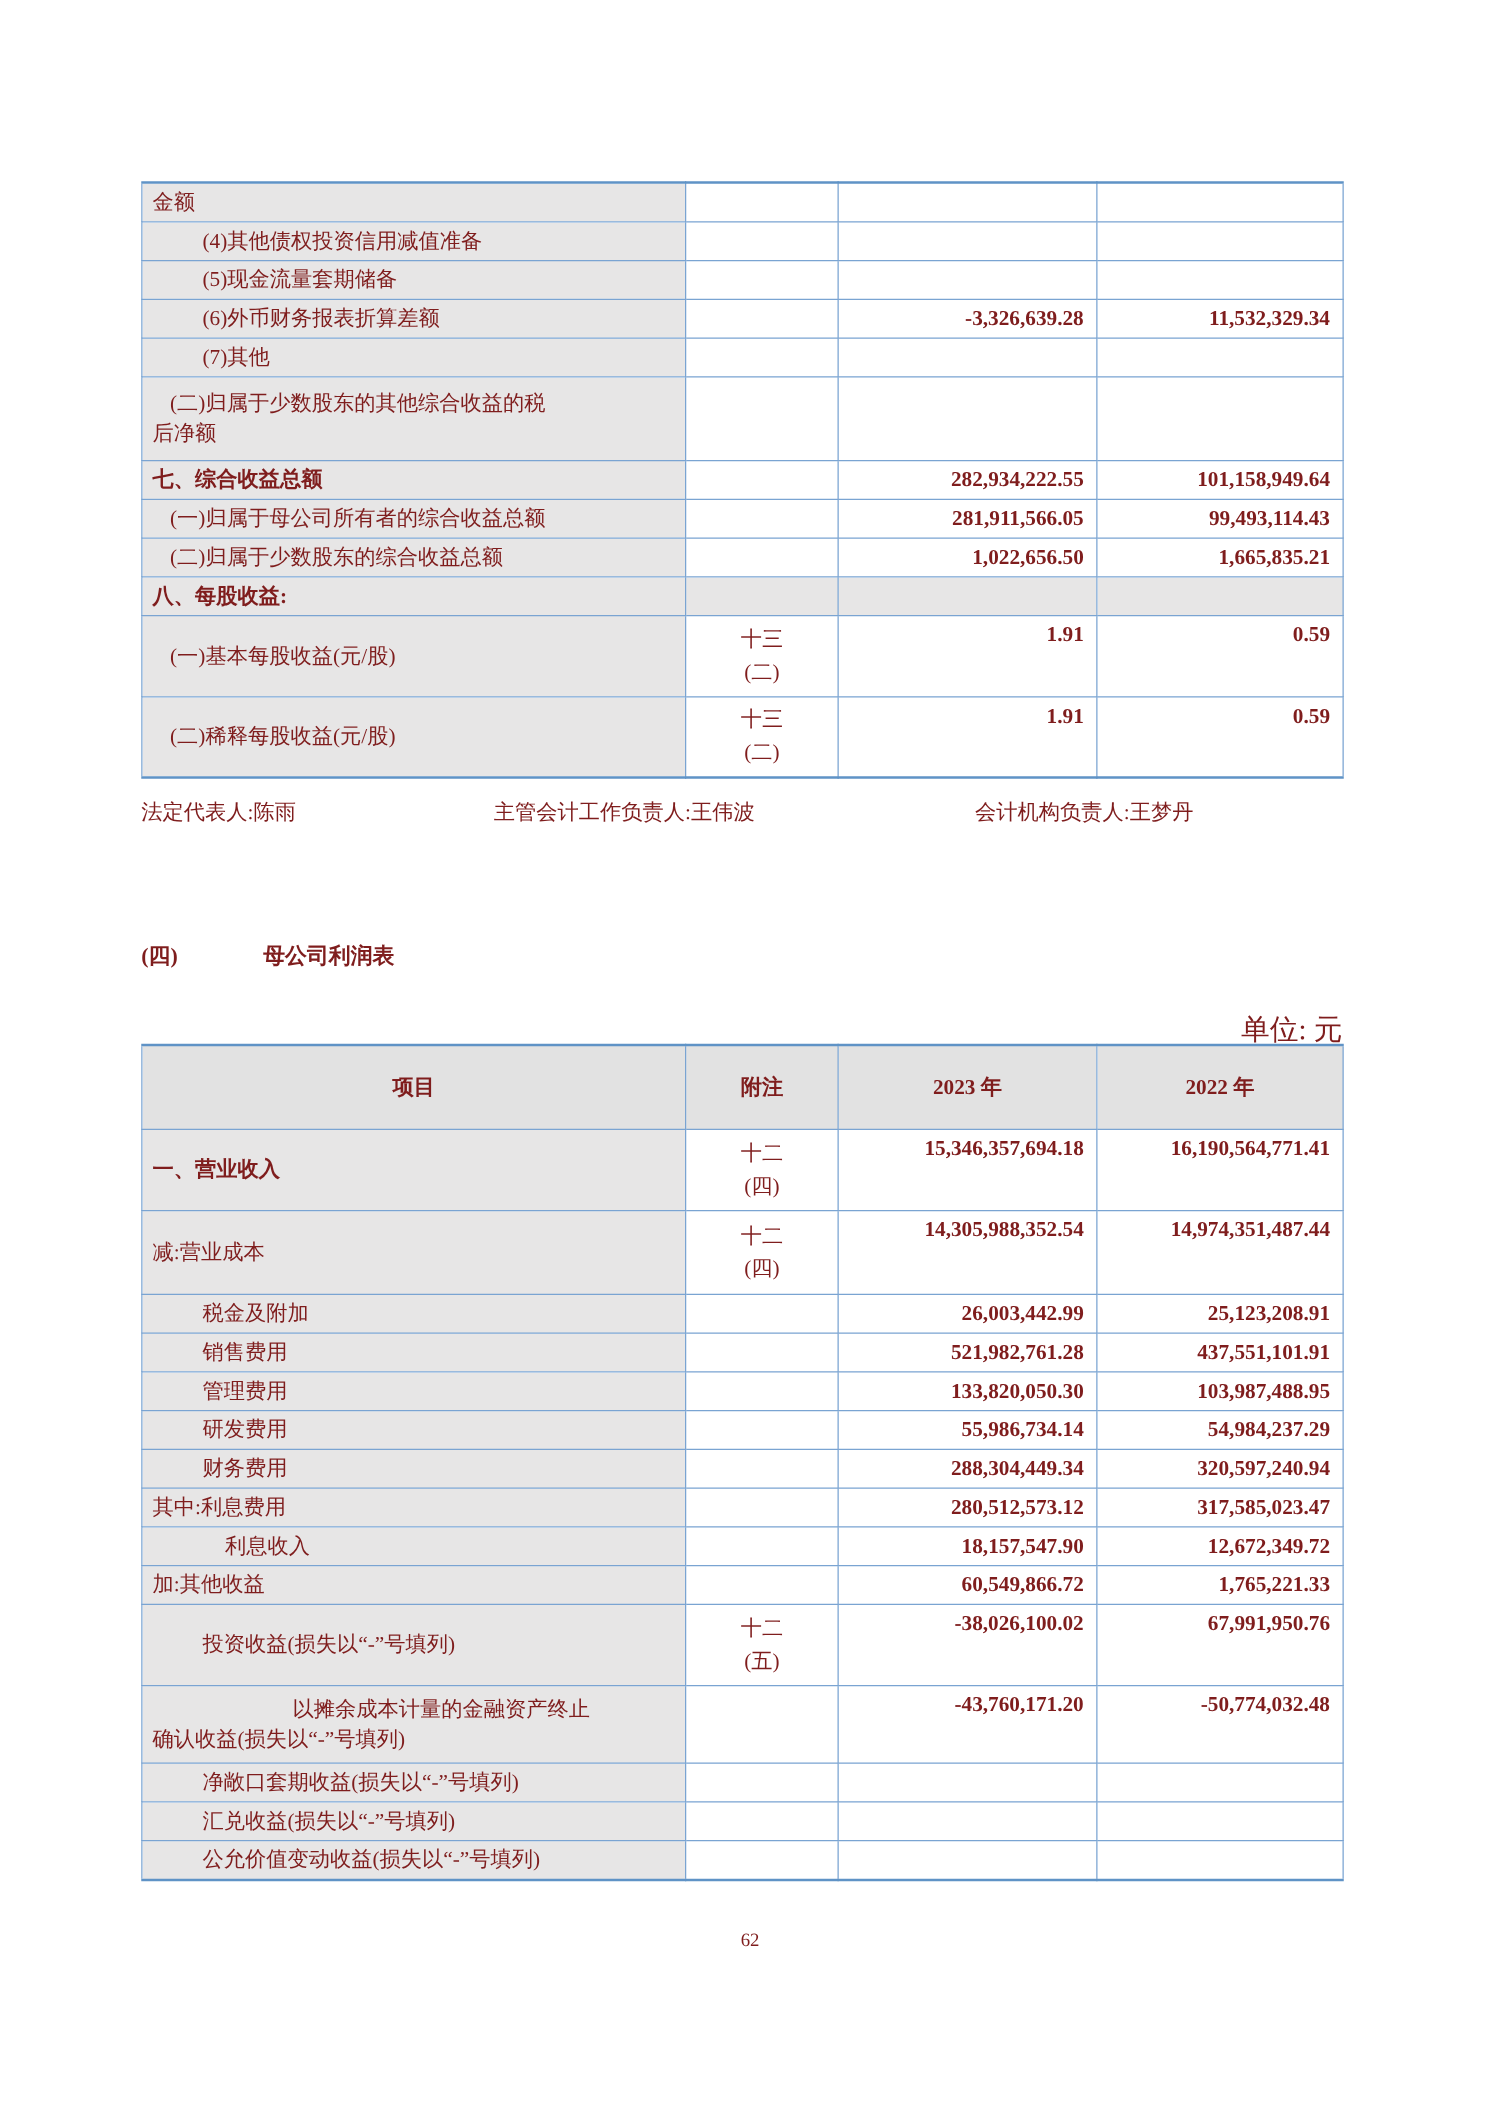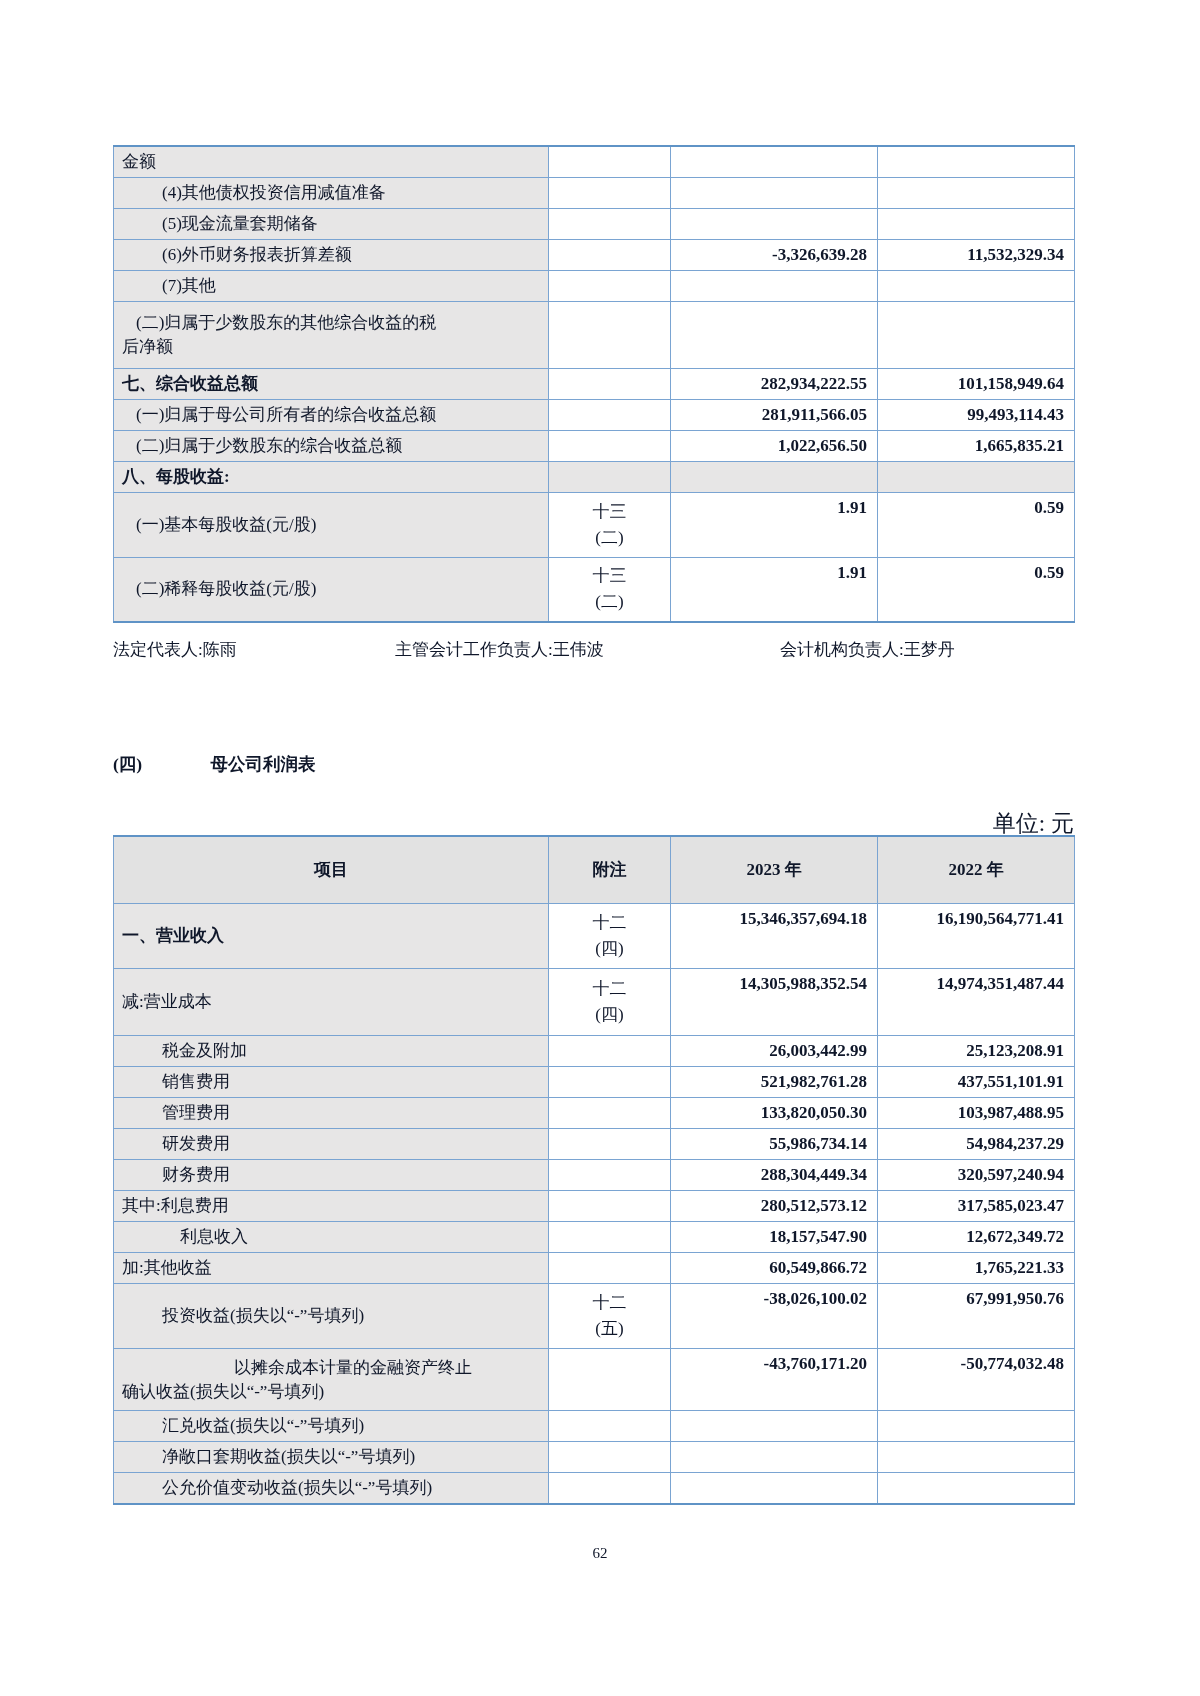--- a/index.html
+++ b/index.html
@@ -2,21 +2,21 @@
 <html><head>
 <meta charset="utf-8">
 <style>
   html,body{margin:0;padding:0;background:#ffffff;}
   .page{
     position:relative;
     width:1200px;
     height:1696px;
     background:#ffffff;
     font-family:"Liberation Serif","DejaVu Serif",serif;
-    color:#0f172a;
+    color:#7f1d1d;
     overflow:hidden;
   }
   table{border-collapse:collapse;table-layout:fixed;width:961px;
         border:1px solid #6e9ecb;border-top:2px solid #5f93c6;border-bottom:2px solid #5f93c6;}
   td,th{border:1px solid #7aa4d2;font-size:17px;line-height:24px;overflow:hidden;}
   tr{height:31px;}
   tr.tall60{height:60px;}
   tr.tall62{height:62px;margin-top:24px;}
   tr.tall65{height:65px;}
   tr.tall67{height:67px;}
@@ -234,27 +234,27 @@
           <td class="num">67,991,950.76</td>
         </tr>
         <tr class="ti112 tall62">
           <td class="label">以摊余成本计量的金融资产终止
 确认收益(损失以“-”号填列)</td>
           <td class="note"></td>
           <td class="num">-43,760,171.20</td>
           <td class="num">-50,774,032.48</td>
         </tr>
         <tr class="ti40">
+          <td class="label">净敞口套期收益(损失以“-”号填列)</td>
+          <td class="note"></td>
+          <td class="num"></td>
+          <td class="num"></td>
+        </tr>
+        <tr class="ti40">
           <td class="label">汇兑收益(损失以“-”号填列)</td>
-          <td class="note"></td>
-          <td class="num"></td>
-          <td class="num"></td>
-        </tr>
-        <tr class="ti40">
-          <td class="label">净敞口套期收益(损失以“-”号填列)</td>
           <td class="note"></td>
           <td class="num"></td>
           <td class="num"></td>
         </tr>
         <tr class="ti40">
           <td class="label">公允价值变动收益(损失以“-”号填列)</td>
           <td class="note"></td>
           <td class="num"></td>
           <td class="num"></td>
         </tr>

